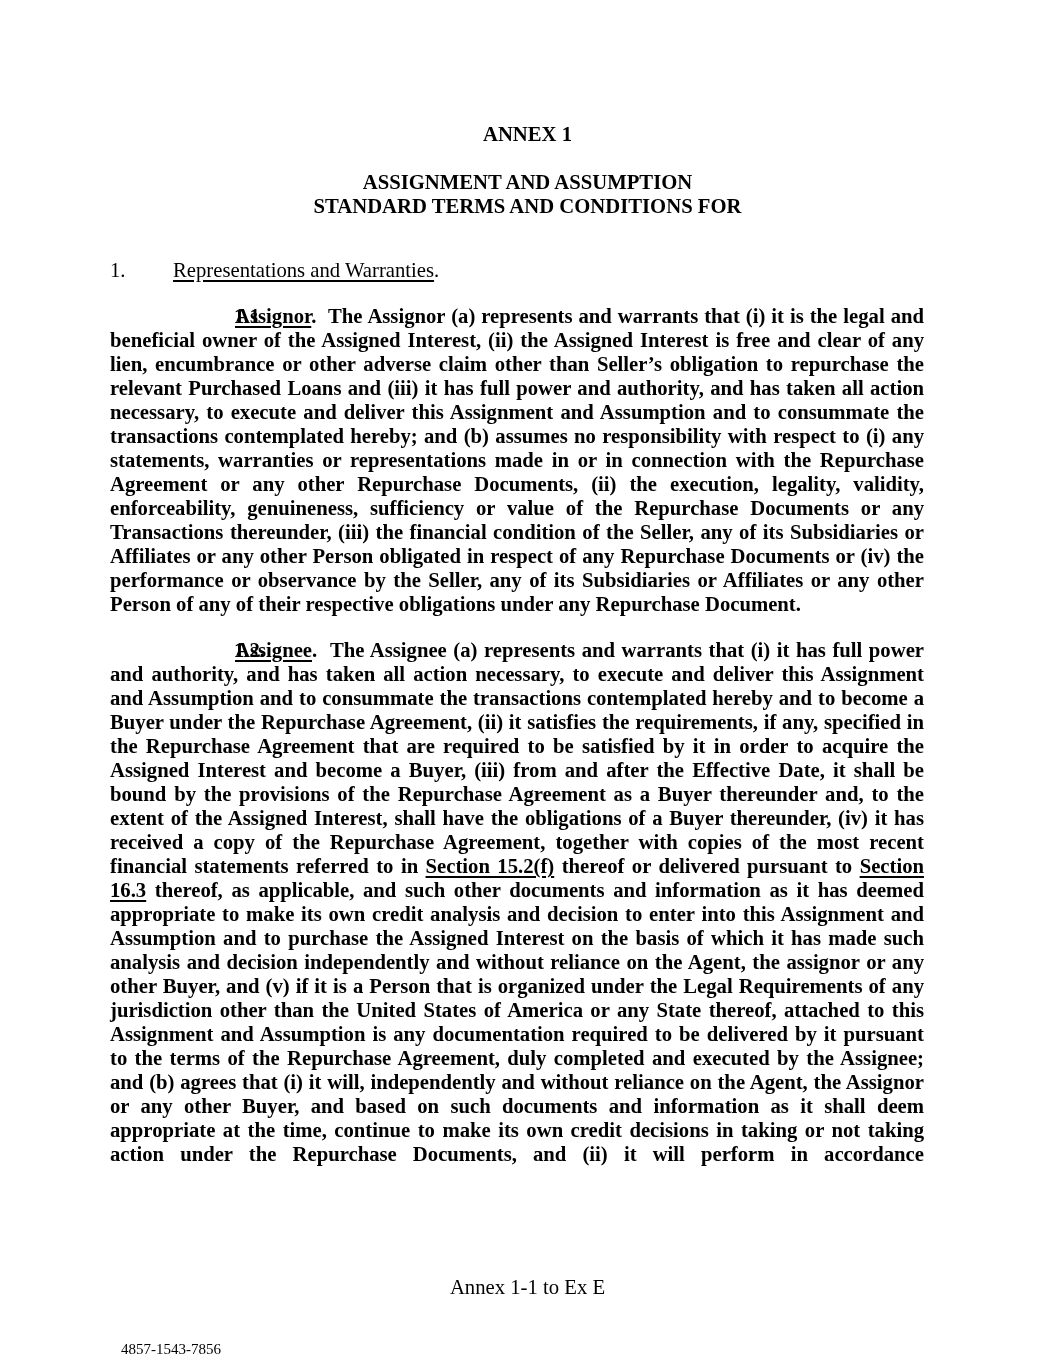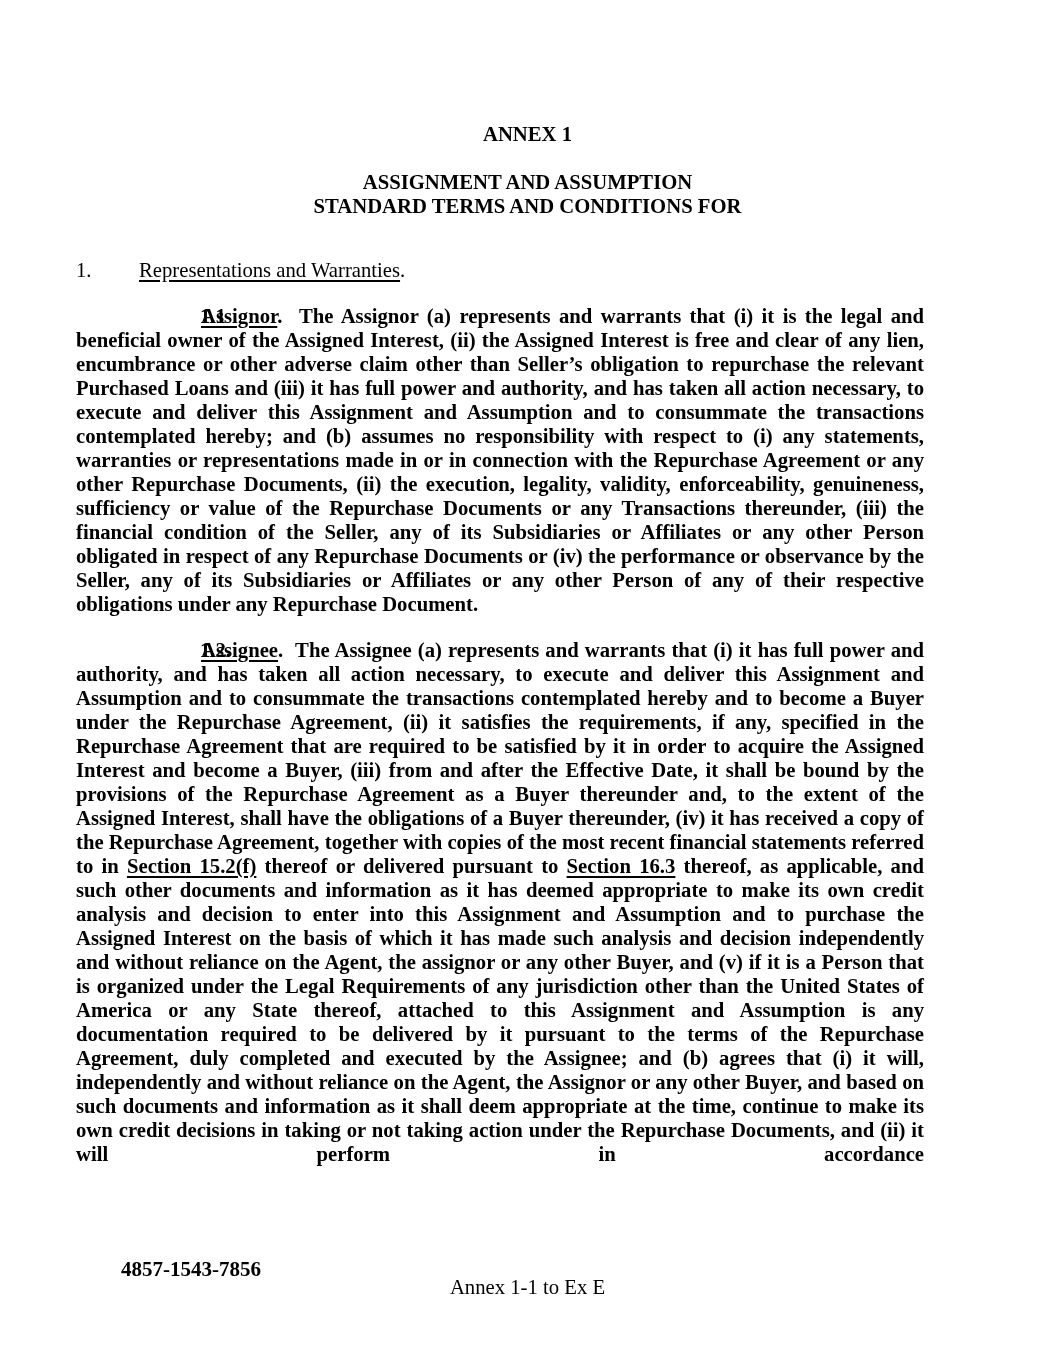--- a/index.html
+++ b/index.html
@@ -20,21 +20,21 @@
     padding-top: 122px;
     text-align: center;
     font-weight: bold;
     font-size: 20.7px;
     line-height: 24px;
   }
   .annex-label {
     margin-bottom: 24px;
   }
   .body-col {
-    padding: 0 125px 0 76px;
+    padding: 0 125px 0 110px;
     font-size: 20.7px;
     line-height: 24px;
     text-align: justify;
   }
   .section-heading {
     margin-top: 40px;
     text-align: left;
   }
   .num-tab {
     display: inline-block;
@@ -59,24 +59,23 @@
     right: 0;
     top: 1259px;
     text-align: center;
     font-size: 20.7px;
     line-height: 24px;
     margin-top: 16px;
   }
   .footer-id {
     position: absolute;
     left: 121px;
-    top: 1260px;
-    font-size: 21px;
+    top: 1340px;
+    font-size: 15px;
     line-height: 18px;
-    font-weight: bold;
   }
 </style>
 </head>
 <body>
 
 <div class="page">
 
   <div class="doc-head">
     <div class="annex-label">ANNEX 1</div>
     <div>ASSIGNMENT AND ASSUMPTION</div>

